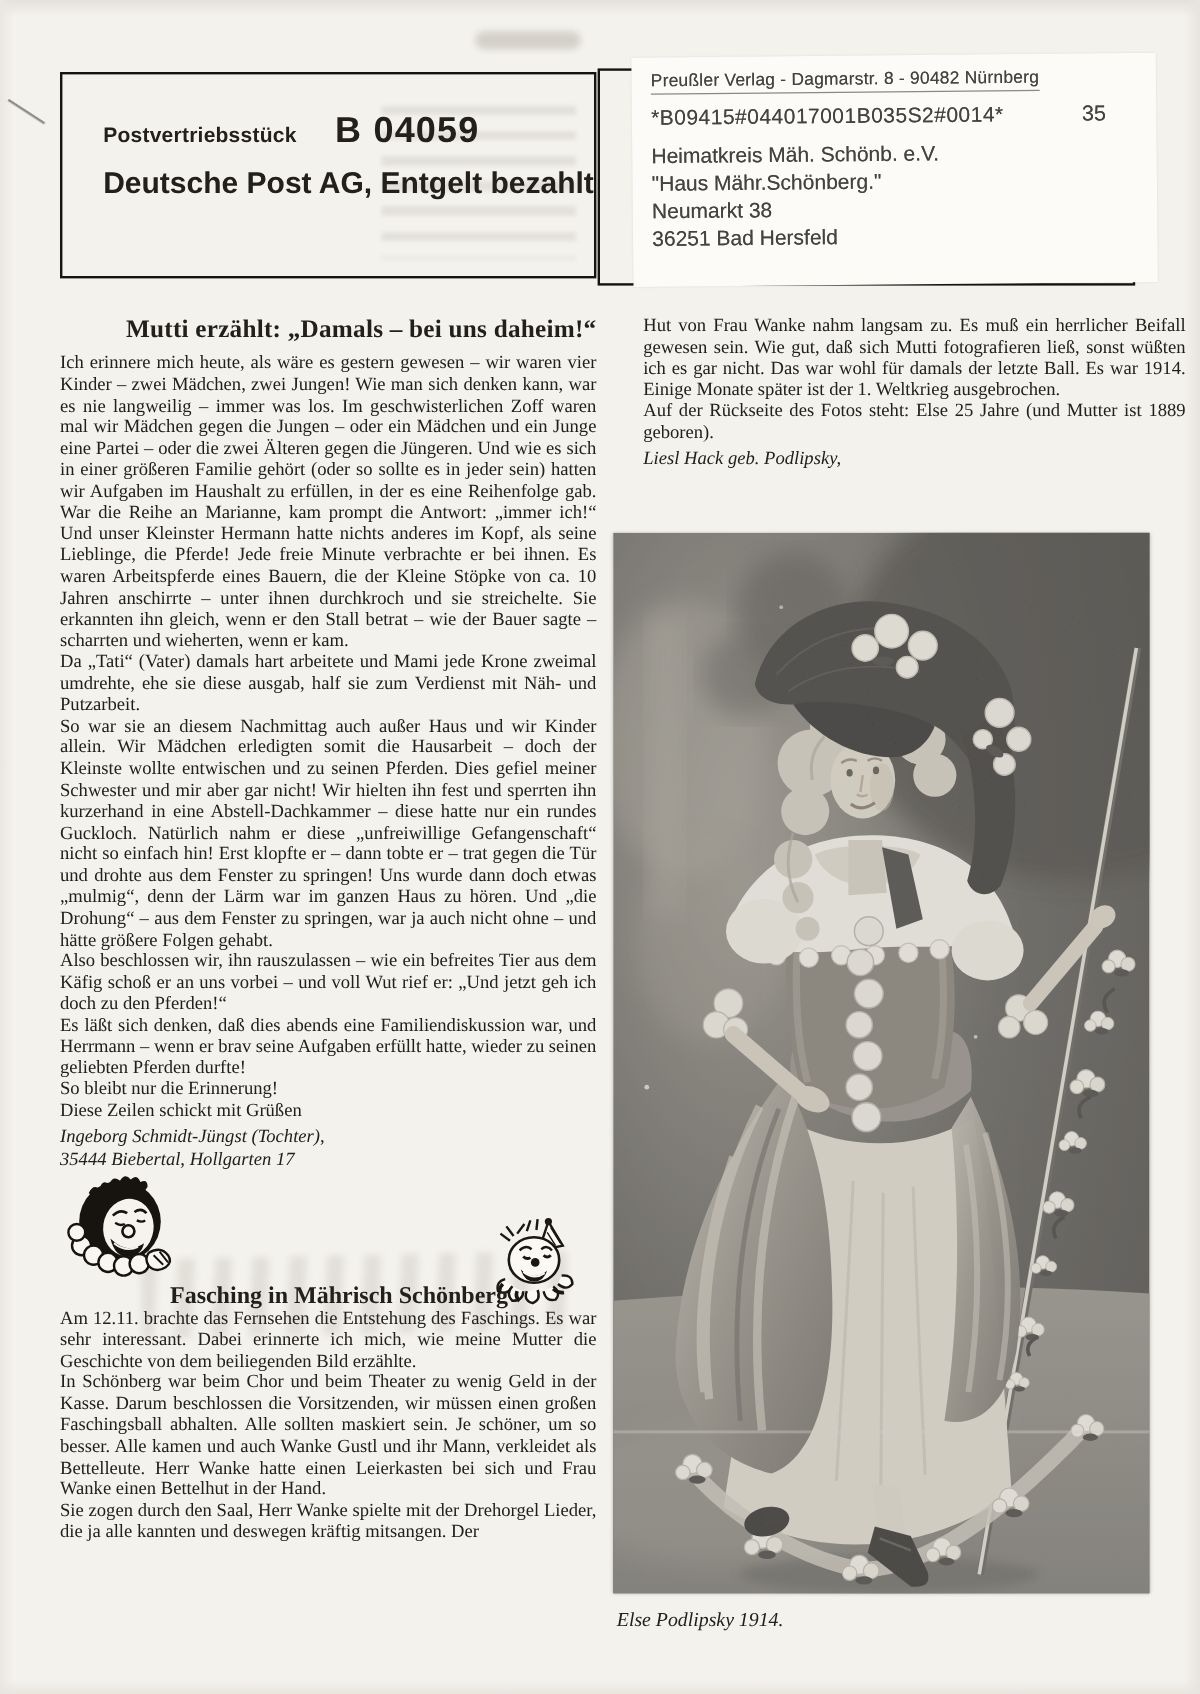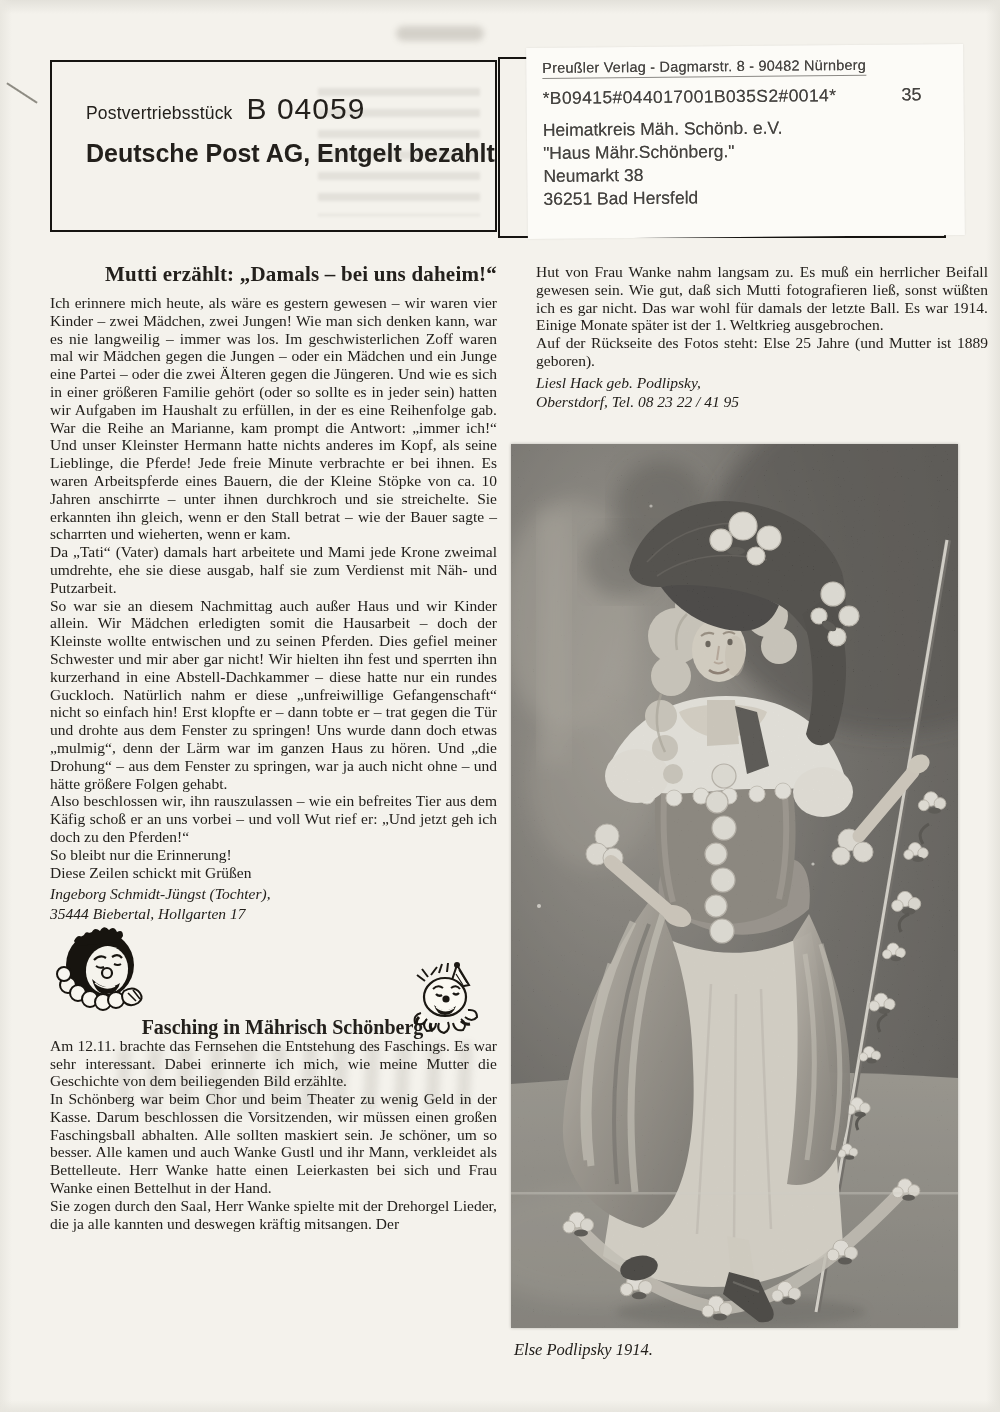--- a/index.html
+++ b/index.html
@@ -22,22 +22,22 @@
   .ghost-box{left:318px;top:88px;width:162px;height:128px;}
   .ghost-head{left:118px;top:1046px;width:355px;height:66px;transform:rotate(-1.2deg);
             background:repeating-linear-gradient(94deg,rgba(112,107,96,.28) 0 14px,rgba(0,0,0,0) 14px 31px);
             filter:blur(3px);opacity:.5;}
   .ghost-smudge{left:396px;top:26px;width:88px;height:15px;background:rgba(112,107,96,.45);
             filter:blur(3px);border-radius:8px;opacity:.55;}
 
   
   .postal-box{position:absolute;left:50px;top:60px;width:447px;height:172px;
               border:2px solid #161411;box-sizing:border-box;padding:30px 0 0 34px;}
-  .postal-row{display:flex;align-items:baseline;gap:14px;
-              font-family:"Liberation Sans","DejaVu Sans",sans-serif;font-weight:normal;}
+  .postal-row{display:flex;align-items:baseline;gap:32px;
+              font-family:"Liberation Sans","DejaVu Sans",sans-serif;font-weight:bold;}
   .postal-label{font-size:17.5px;letter-spacing:.2px;}
   .postal-number{font-size:30px;letter-spacing:1px;}
   .postal-line2{margin-top:13px;font-family:"Liberation Sans","DejaVu Sans",sans-serif;
               font-weight:bold;font-size:25px;}
 
   
   .address-frame{position:absolute;left:498px;top:57px;width:448px;height:181px;
               border:2px solid #161411;box-sizing:border-box;}
   .address-card{position:absolute;left:527px;top:46px;width:437px;height:191px;background:#fcfbf7;
               transform:rotate(-0.55deg);box-sizing:border-box;padding:11px 14px 0 16px;
@@ -106,20 +106,21 @@
       <div>36251 Bad Hersfeld</div>
     </div>
   </div>
 
   <div class="col-left">
     <h1 class="article-title">Mutti erzählt: „Damals – bei uns daheim!“</h1>
     <p class="body">Ich erinnere mich heute, als wäre es gestern gewesen – wir waren vier Kinder – zwei Mädchen, zwei Jungen! Wie man sich denken kann, war es nie langweilig – immer was los. Im geschwisterlichen Zoff waren mal wir Mädchen gegen die Jungen – oder ein Mädchen und ein Junge eine Partei – oder die zwei Älteren gegen die Jüngeren. Und wie es sich in einer größeren Familie gehört (oder so sollte es in jeder sein) hatten wir Aufgaben im Haushalt zu erfüllen, in der es eine Reihenfolge gab. War die Reihe an Marianne, kam prompt die Antwort: „immer ich!“ Und unser Kleinster Hermann hatte nichts anderes im Kopf, als seine Lieblinge, die Pferde! Jede freie Minute verbrachte er bei ihnen. Es waren Arbeitspferde eines Bauern, die der Kleine Stöpke von ca. 10 Jahren anschirrte – unter ihnen durchkroch und sie streichelte. Sie erkannten ihn gleich, wenn er den Stall betrat – wie der Bauer sagte – scharrten und wieherten, wenn er kam.</p>
     <p class="body">Da „Tati“ (Vater) damals hart arbeitete und Mami jede Krone zweimal umdrehte, ehe sie diese ausgab, half sie zum Verdienst mit Näh- und Putzarbeit.</p>
     <p class="body">So war sie an diesem Nachmittag auch außer Haus und wir Kinder allein. Wir Mädchen erledigten somit die Hausarbeit – doch der Kleinste wollte entwischen und zu seinen Pferden. Dies gefiel meiner Schwester und mir aber gar nicht! Wir hielten ihn fest und sperrten ihn kurzerhand in eine Abstell-Dachkammer – diese hatte nur ein rundes Guckloch. Natürlich nahm er diese „unfreiwillige Gefangenschaft“ nicht so einfach hin! Erst klopfte er – dann tobte er – trat gegen die Tür und drohte aus dem Fenster zu springen! Uns wurde dann doch etwas „mulmig“, denn der Lärm war im ganzen Haus zu hören. Und „die Drohung“ – aus dem Fenster zu springen, war ja auch nicht ohne – und hätte größere Folgen gehabt.</p>
     <p class="body">Also beschlossen wir, ihn rauszulassen – wie ein befreites Tier aus dem Käfig schoß er an uns vorbei – und voll Wut rief er: „Und jetzt geh ich doch zu den Pferden!“</p>
+    <p class="body">Es läßt sich denken, daß dies abends eine Familiendiskussion war, und Herrmann – wenn er brav seine Aufgaben erfüllt hatte, wieder zu seinen geliebten Pferden durfte!</p>
     <p class="body">So bleibt nur die Erinnerung!</p>
     <p class="body">Diese Zeilen schickt mit Grüßen</p>
     <div class="sig">
       <div>Ingeborg Schmidt-Jüngst (Tochter),</div>
       <div>35444 Biebertal, Hollgarten 17</div>
     </div>
 
     <div class="clown-row">
 
       <svg class="clown-left" width="108" height="92" viewBox="0 0 108 92">
@@ -173,21 +174,20 @@
     <p class="body">Am 12.11. brachte das Fernsehen die Entstehung des Faschings. Es war sehr interessant. Dabei erinnerte ich mich, wie meine Mutter die Geschichte von dem beiliegenden Bild erzählte.</p>
     <p class="body">In Schönberg war beim Chor und beim Theater zu wenig Geld in der Kasse. Darum beschlossen die Vorsitzenden, wir müssen einen großen Faschingsball abhalten. Alle sollten maskiert sein. Je schöner, um so besser. Alle kamen und auch Wanke Gustl und ihr Mann, verkleidet als Bettelleute. Herr Wanke hatte einen Leierkasten bei sich und Frau Wanke einen Bettelhut in der Hand.</p>
     <p class="body">Sie zogen durch den Saal, Herr Wanke spielte mit der Drehorgel Lieder, die ja alle kannten und deswegen kräftig mitsangen. Der</p>
   </div>
 
   <div class="col-right">
     <p class="body">Hut von Frau Wanke nahm langsam zu. Es muß ein herrlicher Beifall gewesen sein. Wie gut, daß sich Mutti fotografieren ließ, sonst wüßten ich es gar nicht. Das war wohl für damals der letzte Ball. Es war 1914. Einige Monate später ist der 1. Weltkrieg ausgebrochen.</p>
     <p class="body">Auf der Rückseite des Fotos steht: Else 25 Jahre (und Mutter ist 1889 geboren).</p>
     <div class="sig">
       <div>Liesl Hack geb. Podlipsky,</div>
-      <div>Oberstdorf, Tel. 08 23 22 / 41 95</div>
     </div>
   </div>
 
   <div class="photo-wrap" role="img" aria-label="Black-and-white photograph of a young woman in a 1914 carnival costume: dark flower-trimmed hat, curly fair hair, lace-trimmed dress with draped satin skirt and flower garland hem, holding a tall flower-wrapped staff">
     <svg width="447" height="884" viewBox="0 0 447 884" style="display:block">
       <defs>
         <radialGradient id="bgGrad" cx="25%" cy="28%" r="90%">
           <stop offset="0%" stop-color="#8f8a81"></stop>
             <stop offset="55%" stop-color="#55524d"></stop>
             <stop offset="100%" stop-color="#413e3a"></stop>

